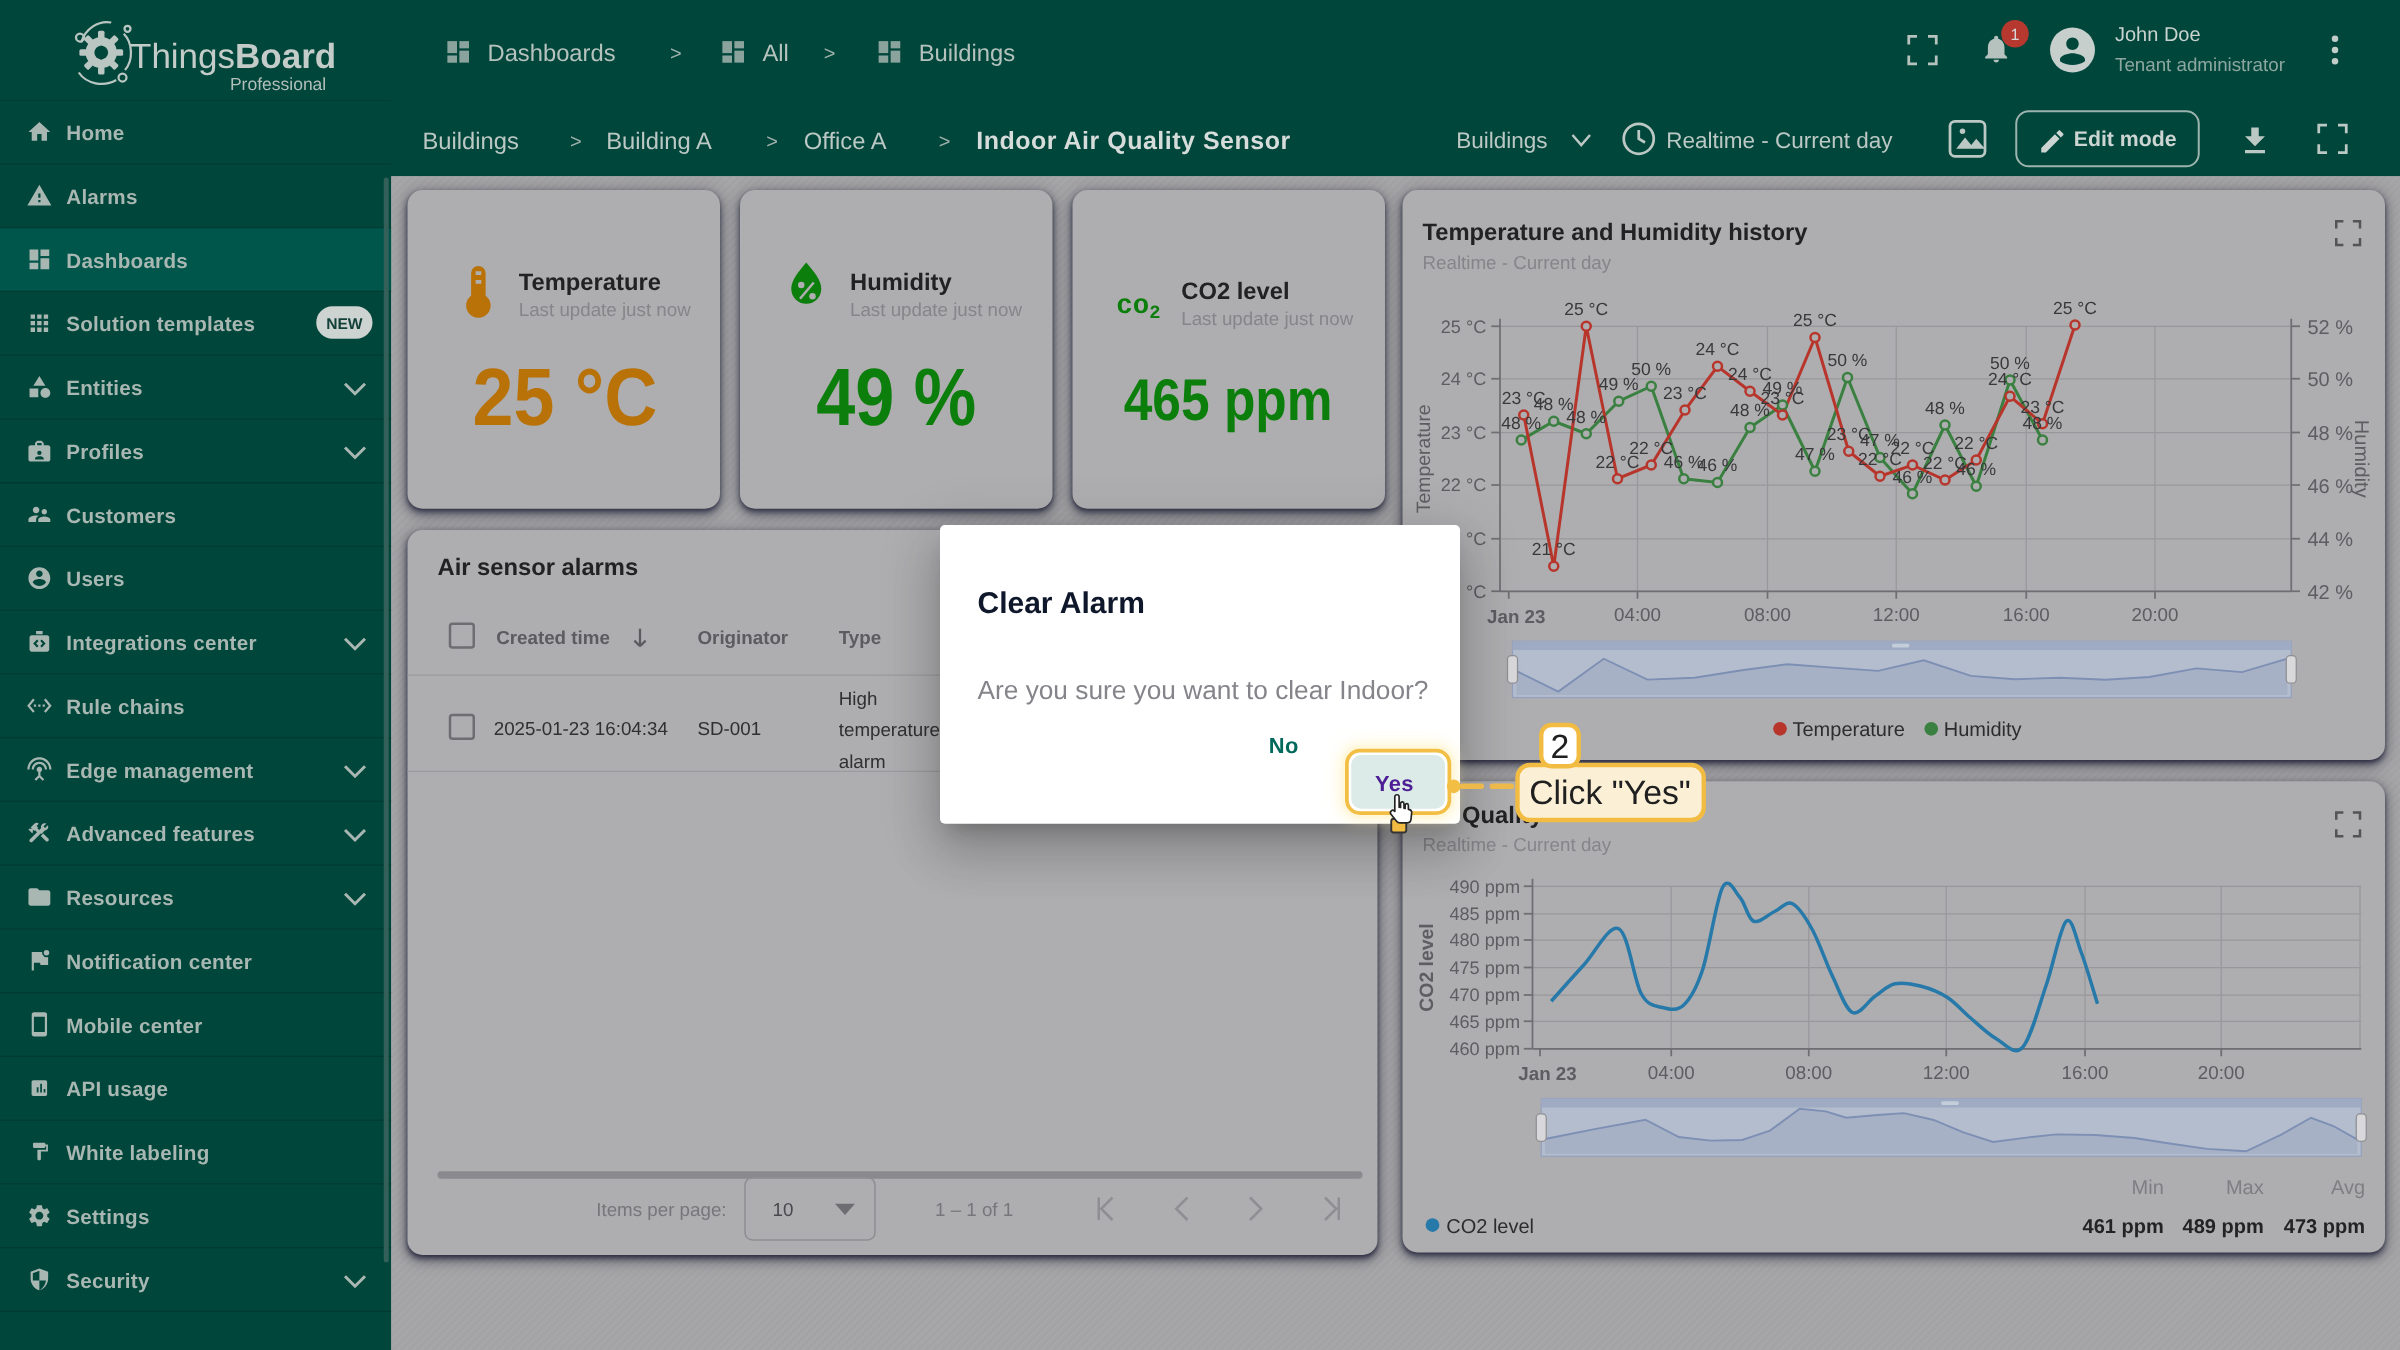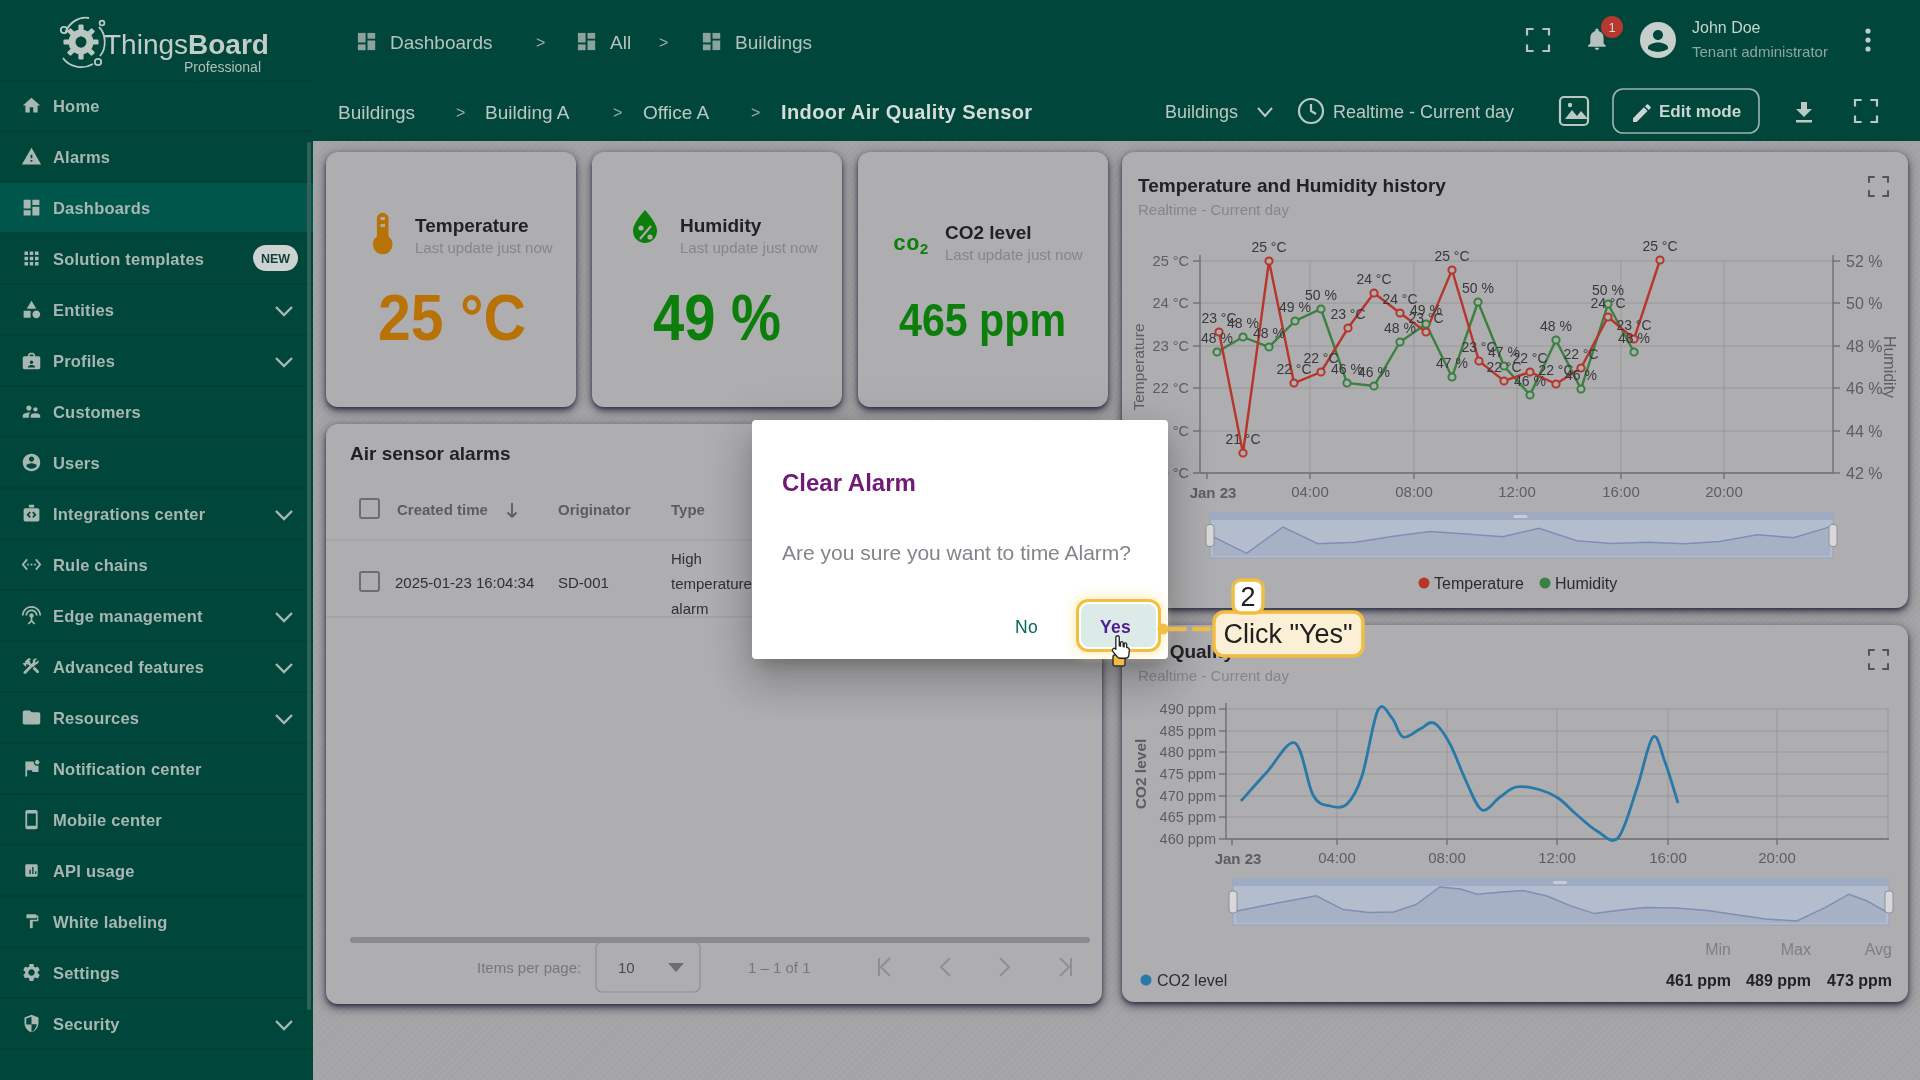--- a/index.html
+++ b/index.html
@@ -462,23 +462,23 @@
     <path d="M668 963l8 9 8-9z" fill="#6e6e72"></path>
     <text x="748" y="973" font-size="15" fill="#77777b">1 – 1 of 1</text>
     <g fill="none" stroke="#8f8f93" stroke-width="2">
       <path d="M890 958l-9 9 9 9M879 958v18"></path>
       <path d="M950 958l-9 9 9 9"></path>
       <path d="M1000 958l9 9-9 9"></path>
       <path d="M1060 958l9 9-9 9M1071 958v18"></path>
     </g>
   </svg>
 <div class="abs" style="left:752px;top:420px;width:416px;height:239px;background:#fff;border-radius:4px;box-shadow:0 11px 15px -7px rgba(0,0,0,.2),0 24px 38px 3px rgba(0,0,0,.14),0 9px 46px 8px rgba(0,0,0,.12)"></div>
-<div class="abs" style="left:782px;top:469px;font-size:24px;font-weight:bold;color:#701a75">Clear Alarm</div>
-<div class="abs" style="left:782px;top:541px;font-size:21px;color:#84848a">Are you sure you want to time Alarm?</div>
-<div class="abs" style="left:1015px;top:617px;font-size:17.5px;font-weight:normal;color:#00695c;letter-spacing:.3px">No</div>
+<div class="abs" style="left:782px;top:469px;font-size:24px;font-weight:bold;color:#0f172a">Clear Alarm</div>
+<div class="abs" style="left:782px;top:541px;font-size:21px;color:#84848a">Are you sure you want to clear Indoor?</div>
+<div class="abs" style="left:1015px;top:586px;font-size:17.5px;font-weight:bold;color:#00695c;letter-spacing:.3px">No</div>
 <div class="abs" style="left:1081px;top:604px;width:75px;height:43px;background:#dcebe7;border-radius:8px"></div>
 <div class="abs" style="left:1100px;top:617px;font-size:17.5px;font-weight:bold;color:#4c1d95;letter-spacing:.3px">Yes</div>
 <div class="abs" style="left:1076px;top:599px;width:85px;height:53px;border:3px solid #f3be44;border-radius:12px;box-shadow:0 0 0 2.5px rgba(255,246,215,.8),0 0 10px 5px rgba(255,238,180,.55)"></div>
 
 <svg class="abs" style="left:1040px;top:560px" width="360" height="140" viewBox="1040 560 360 140">
 <circle cx="1163" cy="629" r="5.5" fill="#f3be44"></circle>
 <line x1="1170" y1="629" x2="1216" y2="629" stroke="#edb94a" stroke-width="4.5" stroke-dasharray="15 9" stroke-linecap="round"></line>
 <g>
 <rect x="1214" y="612" width="149" height="44" rx="10" fill="#fbf0d6" stroke="#f2bc43" stroke-width="3.5"></rect>
 <text x="1288" y="643" font-size="27" fill="#202020" text-anchor="middle">Click "Yes"</text>

